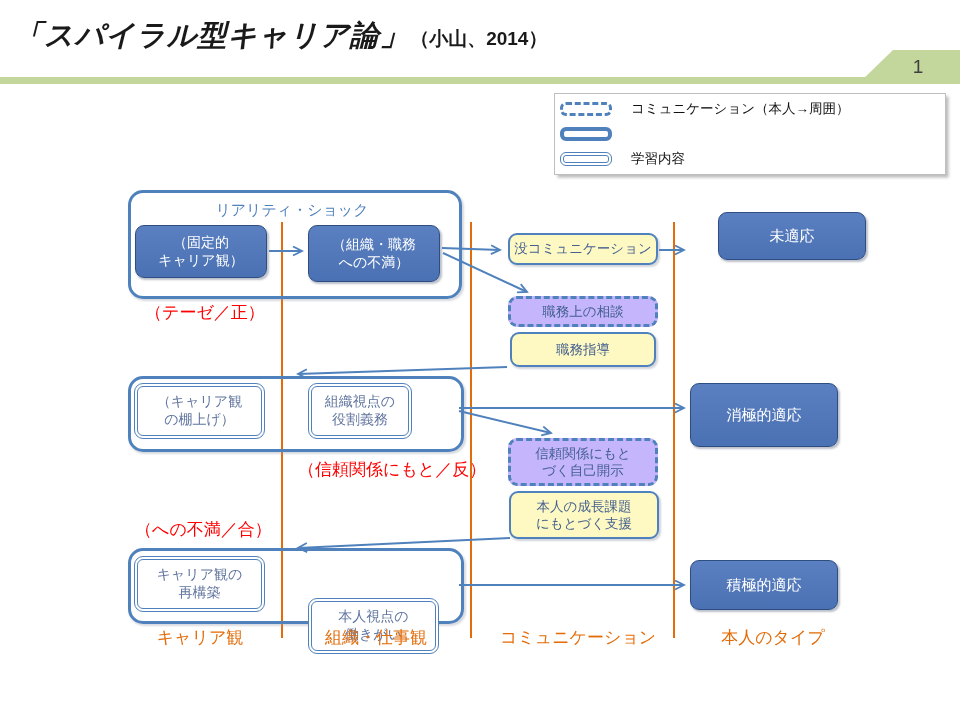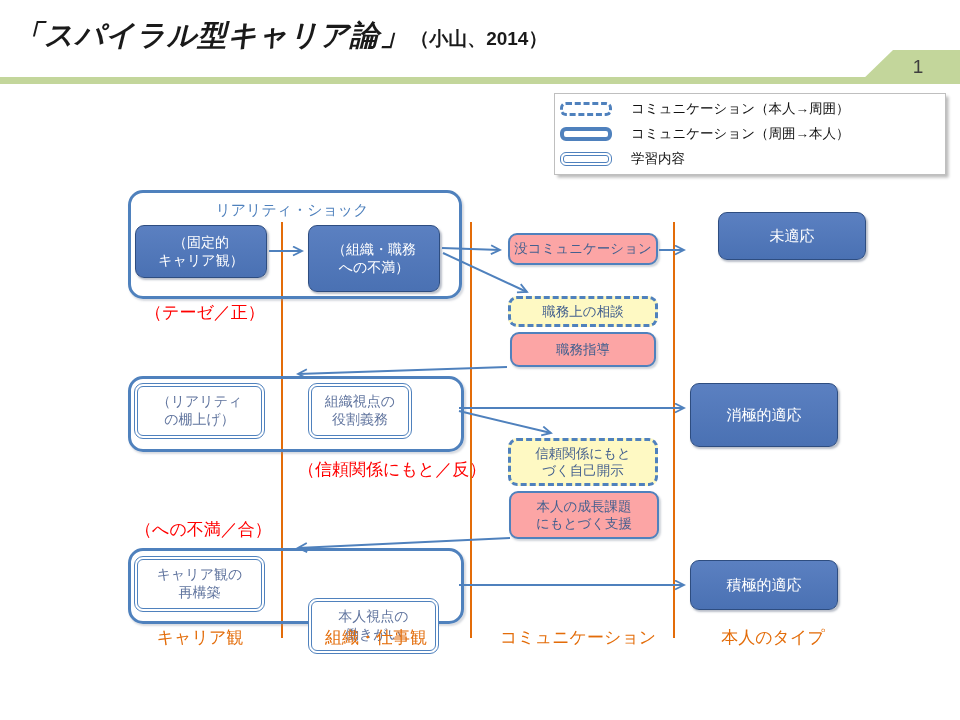--- a/index.html
+++ b/index.html
@@ -32,23 +32,23 @@
   .col-label{top:626px;height:20px;color:#e36c09;font-size:17px;text-align:center;z-index:3;white-space:nowrap;}
 
   
   .group{border:3px solid #4f81bd;border-radius:15px;background:transparent;z-index:2;
          box-shadow:1.5px 2px 2px rgba(140,150,165,0.35);}
   .group-label{color:#4f81bd;font-size:15px;text-align:center;z-index:3;white-space:nowrap;}
   .box{display:flex;align-items:center;justify-content:center;text-align:center;
        white-space:pre-line;box-sizing:border-box;z-index:3;line-height:1.28;}
   .bluebox{background:linear-gradient(#5b80c1,#4a71b3);border:1.5px solid #2e4d80;border-radius:9px;
            color:#fff;font-size:14px;box-shadow:1.5px 2px 2px rgba(120,130,150,0.5);}
-  .whitebox{background:#fca5a5;border:2.5px solid #4f81bd;border-radius:9px;color:#44608f;font-size:13.5px;
+  .whitebox{background:#fef9c3;border:2.5px solid #4f81bd;border-radius:9px;color:#44608f;font-size:13.5px;
             box-shadow:1.5px 2px 2px rgba(140,150,165,0.4);}
-  .dashbox{background:#fef9c3;border:3px dashed #4f81bd;border-radius:9px;color:#44608f;font-size:13.5px;}
+  .dashbox{background:#c4b5fd;border:3px dashed #4f81bd;border-radius:9px;color:#44608f;font-size:13.5px;}
   .dblbox{background:#fff;border:4px double #4f81bd;border-radius:9px;color:#60749e;font-size:14px;}
   .tag{color:#ff0000;font-size:17px;z-index:3;white-space:nowrap;}
 
   svg.arrows{left:0;top:0;z-index:6;pointer-events:none;}
 </style>
 </head>
 <body>
 
 <div class="slide">
 
@@ -59,48 +59,47 @@
   <div class="abs green-tab"></div>
   <div class="abs page-num">1</div>
 
   <div class="abs legend">
     <div class="lg-row">
       <span class="lg-icon lg-dashed"></span>
       <span class="lg-label">コミュニケーション（本人→周囲）</span>
     </div>
     <div class="lg-row">
       <span class="lg-icon lg-solid"></span>
-      <span class="lg-label">コミュニケーション（周囲→本人）</span>
     </div>
     <div class="lg-row">
       <span class="lg-icon lg-double"></span>
       <span class="lg-label">学習内容</span>
     </div>
   </div>
 
   <div class="abs vline" style="left:281px;"></div>
   <div class="abs vline" style="left:470px;"></div>
   <div class="abs vline" style="left:673px;"></div>
 
   <div class="abs group" style="left:128px;top:190px;width:328px;height:103px;"></div>
   <div class="abs group-label" style="left:128px;top:201px;width:328px;">リアリティ・ショック</div>
   <div class="abs box bluebox" style="left:135px;top:225px;width:132px;height:53px;">（固定的
 キャリア観）</div>
-  <div class="abs box bluebox" style="left:308px;top:225px;width:132px;height:67px;">（組織・職務
+  <div class="abs box bluebox" style="left:308px;top:225px;width:132px;height:57px;">（組織・職務
 への不満）</div>
   <div class="abs tag" style="left:145px;top:301px;">（テーゼ／正）</div>
 
   <div class="abs box whitebox" style="left:508px;top:233px;width:150px;height:32px;">没コミュニケーション</div>
   <div class="abs box bluebox" style="left:690px;top:212px;width:148px;height:48px;font-size:15px;margin-left:28px;">未適応</div>
 
   <div class="abs box dashbox" style="left:508px;top:296px;width:150px;height:31px;">職務上の相談</div>
   <div class="abs box whitebox" style="left:510px;top:332px;width:146px;height:35px;">職務指導</div>
 
   <div class="abs group" style="left:128px;top:376px;width:330px;height:70px;"></div>
-  <div class="abs box dblbox" style="left:134px;top:383px;width:131px;height:56px;">（リアリティ
+  <div class="abs box dblbox" style="left:134px;top:383px;width:131px;height:56px;">（キャリア観
 の棚上げ）</div>
   <div class="abs box dblbox" style="left:308px;top:383px;width:104px;height:56px;">組織視点の
 役割義務</div>
   <div class="abs tag" style="left:298px;top:458px;">（信頼関係にもと／反）</div>
   <div class="abs box bluebox" style="left:690px;top:383px;width:148px;height:64px;font-size:15px;">消極的適応</div>
 
   <div class="abs box dashbox" style="left:508px;top:438px;width:150px;height:48px;">信頼関係にもと
 づく自己開示</div>
   <div class="abs box whitebox" style="left:509px;top:491px;width:150px;height:48px;">本人の成長課題
 にもとづく支援</div>

